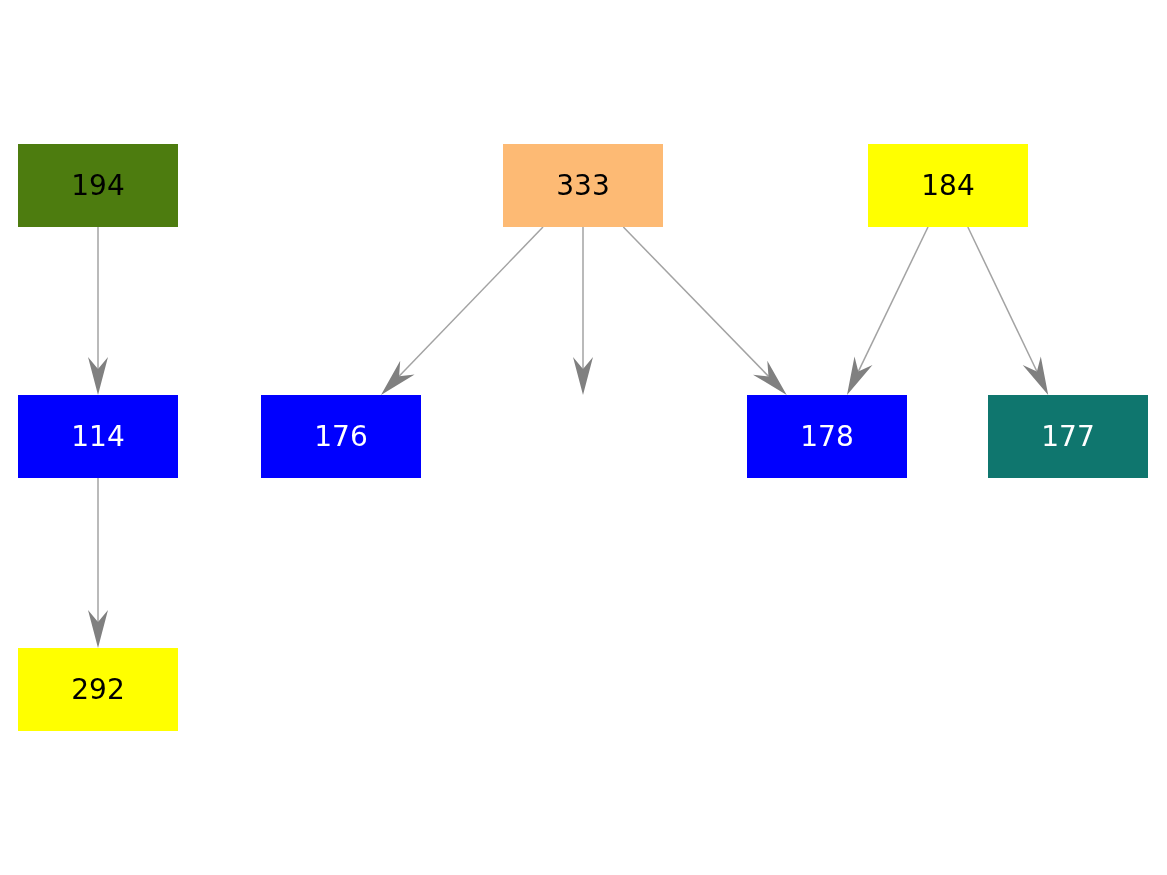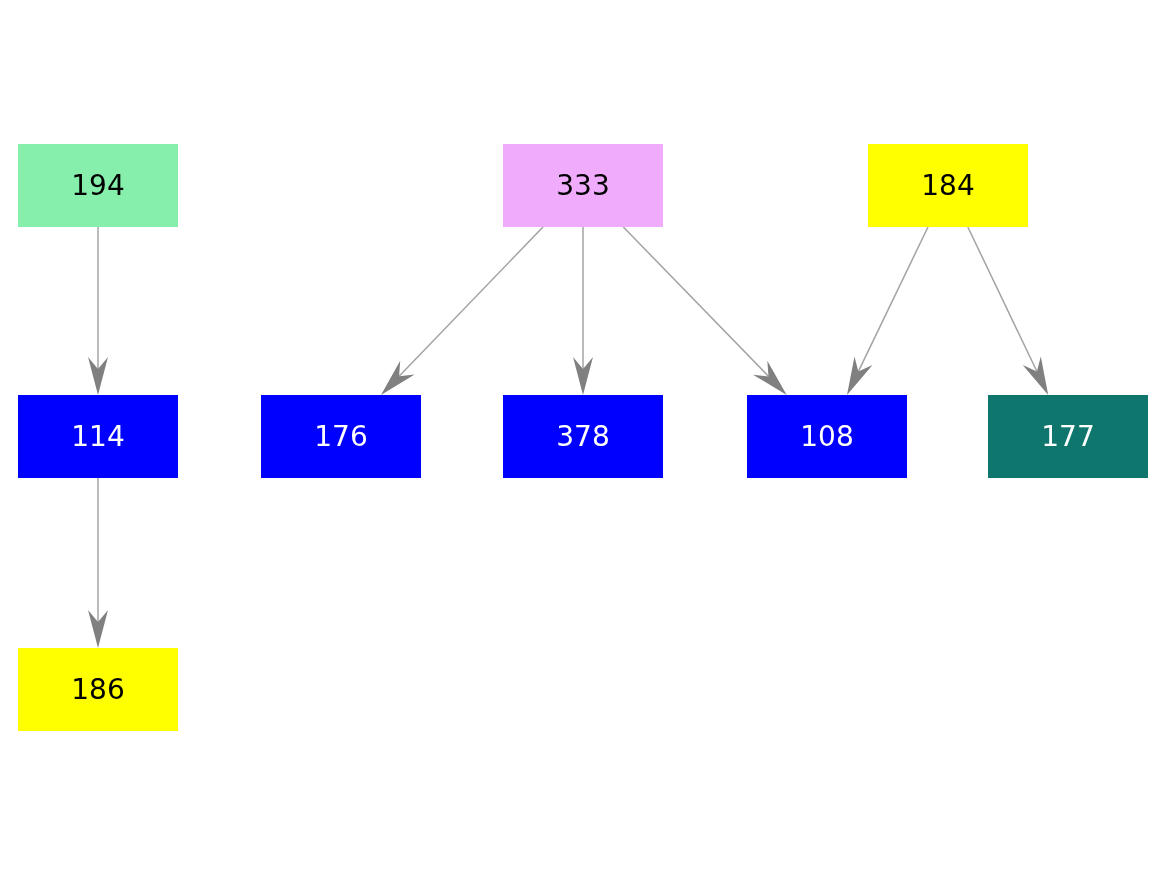--- a/index.html
+++ b/index.html
@@ -46,22 +46,21 @@
       <polygon points="381.0,395.0 400.2,360.7 399.1,376.3 414.6,374.6" fill="#808080"></polygon>
       <line x1="583" y1="227" x2="583" y2="369" stroke="#a3a3a3" stroke-width="1.5"></line>
       <polygon points="583.0,395.0 573.0,357.0 583.0,369.0 593.0,357.0" fill="#808080"></polygon>
       <line x1="623.3426294820717" y1="227" x2="768.5343929650455" y2="376.3571009599444" stroke="#a3a3a3" stroke-width="1.5"></line>
       <polygon points="786.7,395.0 753.0,374.7 768.5,376.4 767.3,360.8" fill="#808080"></polygon>
       <line x1="927.9940239043825" y1="227" x2="858.296402944968" y2="371.579362486058" stroke="#a3a3a3" stroke-width="1.5"></line>
       <polygon points="847.0,395.0 854.5,356.4 858.3,371.6 872.5,365.1" fill="#808080"></polygon>
       <line x1="967.8406374501992" y1="227" x2="1036.944826581732" y2="371.5429289334561" stroke="#a3a3a3" stroke-width="1.5"></line>
       <polygon points="1048.2,395.0 1022.7,365.0 1036.9,371.5 1040.8,356.4" fill="#808080"></polygon>
     </svg>
-<div class="node" style="left: 18px; top: 144px; width: 160px; height: 83px; background: #86efac; color: rgb(0, 0, 0);">194</div>
-    <div class="node" style="left: 503px; top: 144px; width: 160px; height: 83px; background: #f0abfc; color: rgb(0, 0, 0);">333</div>
+<div class="node" style="left: 18px; top: 144px; width: 160px; height: 83px; background: #4d7c0f; color: rgb(0, 0, 0);">194</div>
+    <div class="node" style="left: 503px; top: 144px; width: 160px; height: 83px; background: #fdba74; color: rgb(0, 0, 0);">333</div>
     <div class="node" style="left: 868px; top: 144px; width: 160px; height: 83px; background: rgb(255, 255, 0); color: rgb(0, 0, 0);">184</div>
     <div class="node" style="left: 18px; top: 395px; width: 160px; height: 83px; background: rgb(0, 0, 255); color: rgb(255, 255, 255);">114</div>
     <div class="node" style="left: 261px; top: 395px; width: 160px; height: 83px; background: rgb(0, 0, 255); color: rgb(255, 255, 255); text-align: center;">176</div>
-    <div class="node" style="left: 503px; top: 395px; width: 160px; height: 83px; background: rgb(0, 0, 255); color: rgb(255, 255, 255);">378</div>
-    <div class="node" style="left: 747px; top: 395px; width: 160px; height: 83px; background: rgb(0, 0, 255); color: rgb(255, 255, 255);">108</div>
+    <div class="node" style="left: 747px; top: 395px; width: 160px; height: 83px; background: rgb(0, 0, 255); color: rgb(255, 255, 255);">178</div>
     <div class="node" style="left: 988px; top: 395px; width: 160px; height: 83px; background: #0f766e; color: rgb(255, 255, 255);">177</div>
-    <div class="node" style="left: 18px; top: 648px; width: 160px; height: 83px; background: rgb(255, 255, 0); color: rgb(0, 0, 0);">186</div>
+    <div class="node" style="left: 18px; top: 648px; width: 160px; height: 83px; background: rgb(255, 255, 0); color: rgb(0, 0, 0);">292</div>
   </div>
 
 </body></html>

